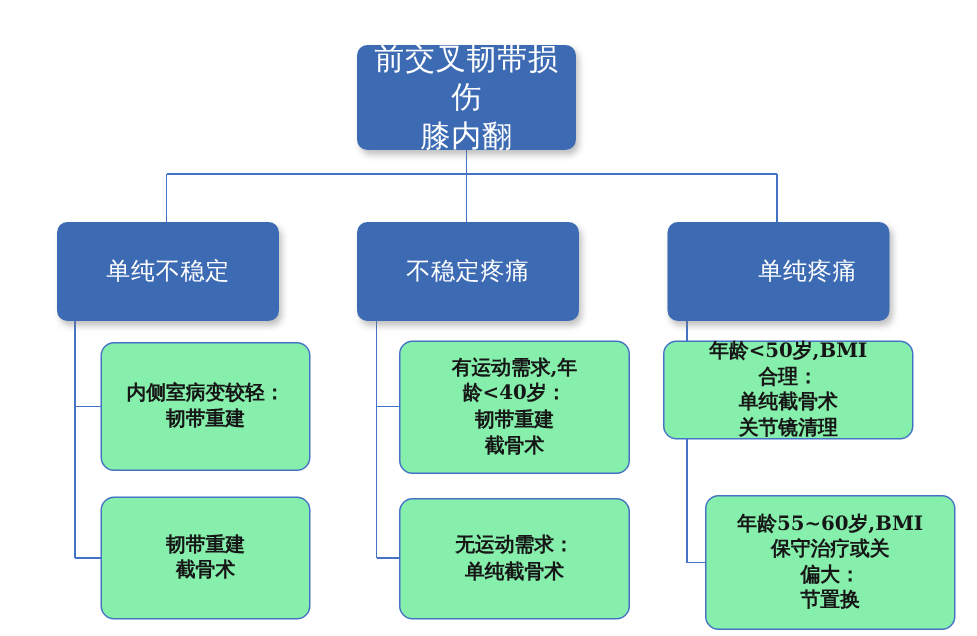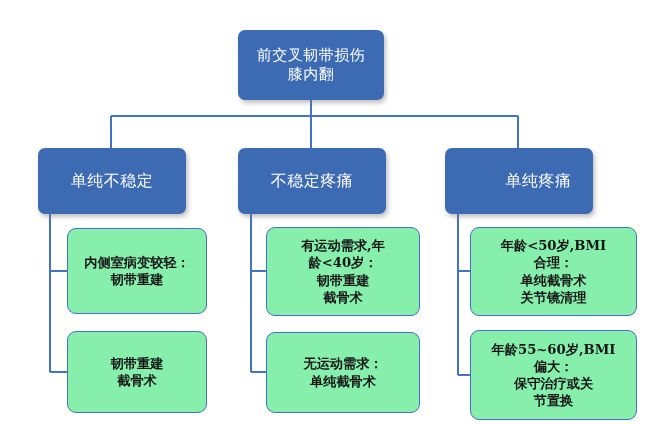--- a/index.html
+++ b/index.html
@@ -51,21 +51,21 @@
     padding: 0 6px;
     box-sizing: border-box;
   }
   .node-blue .ln { display: block; }
 
   #root-node {
     left: 238px;
     top: 30px;
     width: 146px;
     height: 70px;
-    font-size: 15px;
+    font-size: 20px;
   }
   #branch-0 { left: 38px;  top: 148px; width: 148px; height: 66px; font-size: 16px; justify-content: flex-end; }
   #branch-1 { left: 238px; top: 148px; width: 148px; height: 66px; font-size: 16px; }
   #branch-2 { left: 445px; top: 148px; width: 148px; height: 66px; font-size: 16px; padding-left: 39px; }
 
   
   .node-white {
     position: absolute;
     box-sizing: border-box;
     background: #86efac;
@@ -89,21 +89,21 @@
   }
   .node-white .ln { display: block; white-space: nowrap; }
 
   
   #leaf-0-0 { left: 67px;  top: 228px; width: 140px; height: 86px; }
   #leaf-0-1 { left: 67px;  top: 331px; width: 140px; height: 82px; }
   
   #leaf-1-0 { left: 266px; top: 227px; width: 154px; height: 89px; }
   #leaf-1-1 { left: 266px; top: 332px; width: 154px; height: 81px; }
   
-  #leaf-2-0 { left: 470px; top: 227px; width: 167px; height: 89px; align-items: center; }
+  #leaf-2-0 { left: 442px; top: 227px; width: 167px; height: 66px; align-items: center; }
   #leaf-2-1 { left: 470px; top: 330px; width: 167px; height: 90px; }
 </style>
 </head>
 <body>
 
 <div id="canvas">
 
   <svg id="connectors" viewBox="0 0 651 424" width="651" height="424" aria-hidden="true">
     <g fill="none" stroke="#4472C4" stroke-width="1.2" shape-rendering="crispEdges">
 
@@ -189,19 +189,19 @@
       <span class="ln">年龄&lt;50岁,BMI</span>
       <span class="ln">合理：</span>
       <span class="ln">单纯截骨术</span>
       <span class="ln">关节镜清理</span>
     </div>
   </div>
 
   <div id="leaf-2-1" class="node-white">
     <div class="lines">
       <span class="ln">年龄55~60岁,BMI</span>
+      <span class="ln">保守治疗或关</span>
       <span class="ln">偏大：</span>
-      <span class="ln">保守治疗或关</span>
       <span class="ln">节置换</span>
     </div>
   </div>
 
 </div>
 
 </body></html>

